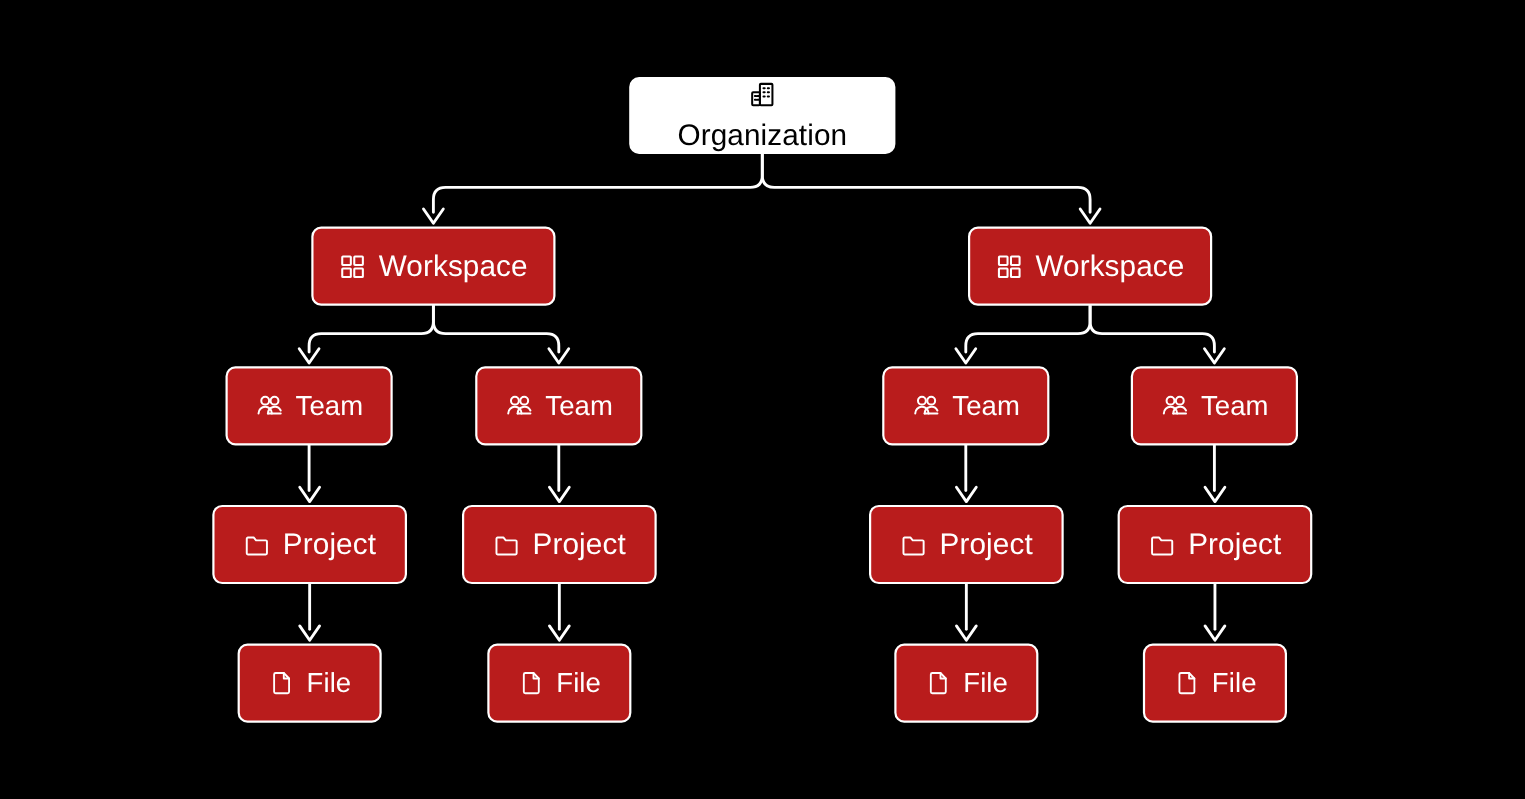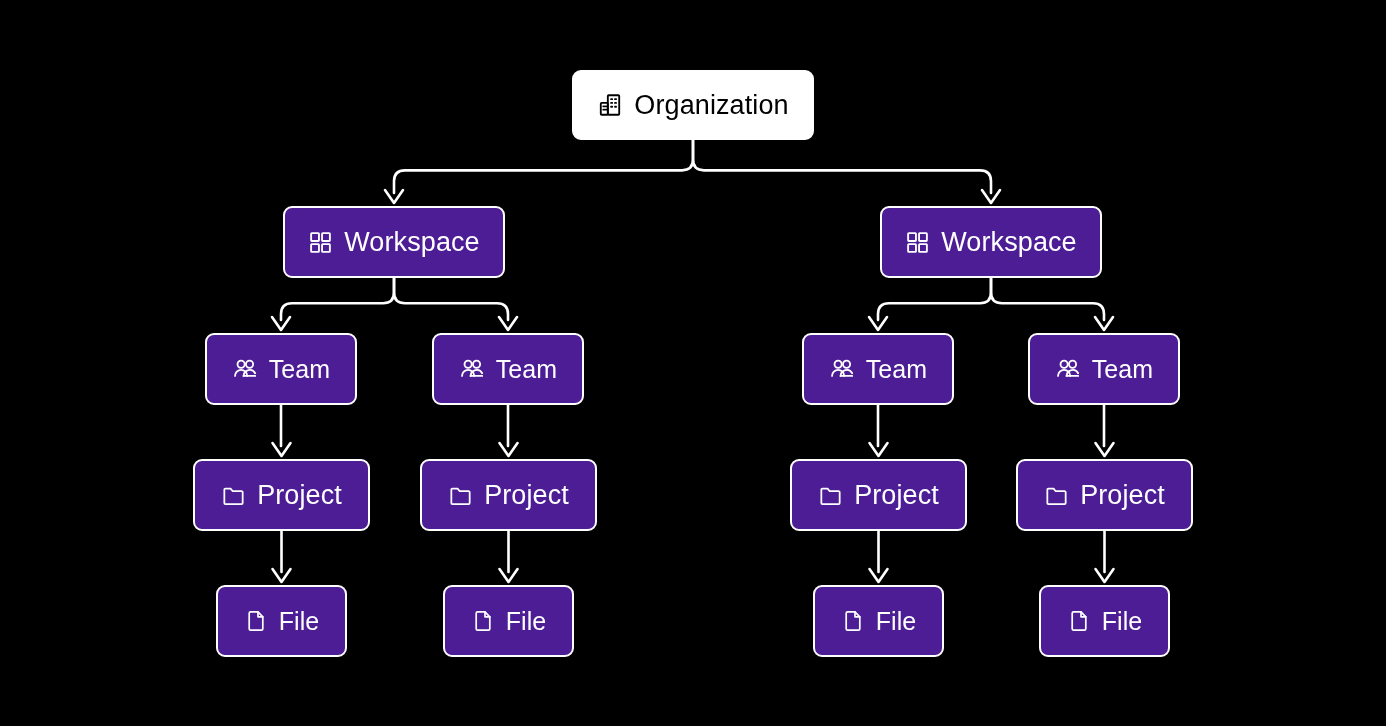--- a/index.html
+++ b/index.html
@@ -24,21 +24,21 @@
   }
   .node {
     position: absolute;
     box-sizing: border-box;
     display: flex;
     align-items: center;
     justify-content: center;
     gap: 11px;
     border-radius: 9px;
     border: 2.5px solid #ffffff;
-    background: #4c1d95;
+    background: #b91c1c;
     color: #ffffff;
     z-index: 2;
   }
   .node.filled {
     background: #ffffff;
     color: #000000;
     border-color: #ffffff;
   }
   .node .label {
     font-size: 27px;
@@ -82,21 +82,21 @@
       <path d="M1095.5 443 L1104.5 456 L1113.5 443" fill="none" stroke="#ffffff" stroke-width="2.6" stroke-linecap="round" stroke-linejoin="round"></path>
       <path d="M281.5 531 L281.5 572" fill="none" stroke="#ffffff" stroke-width="2.6" stroke-linecap="round" stroke-linejoin="round"></path>
       <path d="M272.5 569 L281.5 582 L290.5 569" fill="none" stroke="#ffffff" stroke-width="2.6" stroke-linecap="round" stroke-linejoin="round"></path>
       <path d="M508.5 531 L508.5 572" fill="none" stroke="#ffffff" stroke-width="2.6" stroke-linecap="round" stroke-linejoin="round"></path>
       <path d="M499.5 569 L508.5 582 L517.5 569" fill="none" stroke="#ffffff" stroke-width="2.6" stroke-linecap="round" stroke-linejoin="round"></path>
       <path d="M878.5 531 L878.5 572" fill="none" stroke="#ffffff" stroke-width="2.6" stroke-linecap="round" stroke-linejoin="round"></path>
       <path d="M869.5 569 L878.5 582 L887.5 569" fill="none" stroke="#ffffff" stroke-width="2.6" stroke-linecap="round" stroke-linejoin="round"></path>
       <path d="M1104.5 531 L1104.5 572" fill="none" stroke="#ffffff" stroke-width="2.6" stroke-linecap="round" stroke-linejoin="round"></path>
       <path d="M1095.5 569 L1104.5 582 L1113.5 569" fill="none" stroke="#ffffff" stroke-width="2.6" stroke-linecap="round" stroke-linejoin="round"></path>
     </svg>
-<div class="node filled" style="left: 572px; top: 70px; width: 242px; height: 70px;">
+<div class="node filled" style="left: 572px; top: 70px; width: 242px; height: 70px; flex-direction: column;">
       <span class="icon">
         <svg width="26" height="26" viewBox="0 0 24 24" fill="none" stroke="#000000" stroke-width="1.7" stroke-linecap="round" stroke-linejoin="round">
           <rect x="10" y="3" width="10.5" height="18" rx="0.8"></rect>
           <rect x="3.5" y="10" width="6.5" height="11" rx="0.8"></rect>
           <path d="M13 6.6h1M16.6 6.6h1M13 10.1h1M16.6 10.1h1M13 13.6h1M16.6 13.6h1"></path>
           <path d="M5.8 13.2h1M8 13.2h1M5.8 16.3h1M8 16.3h1"></path>
         </svg>
       </span>
       <span class="label">Organization</span>
     </div>

